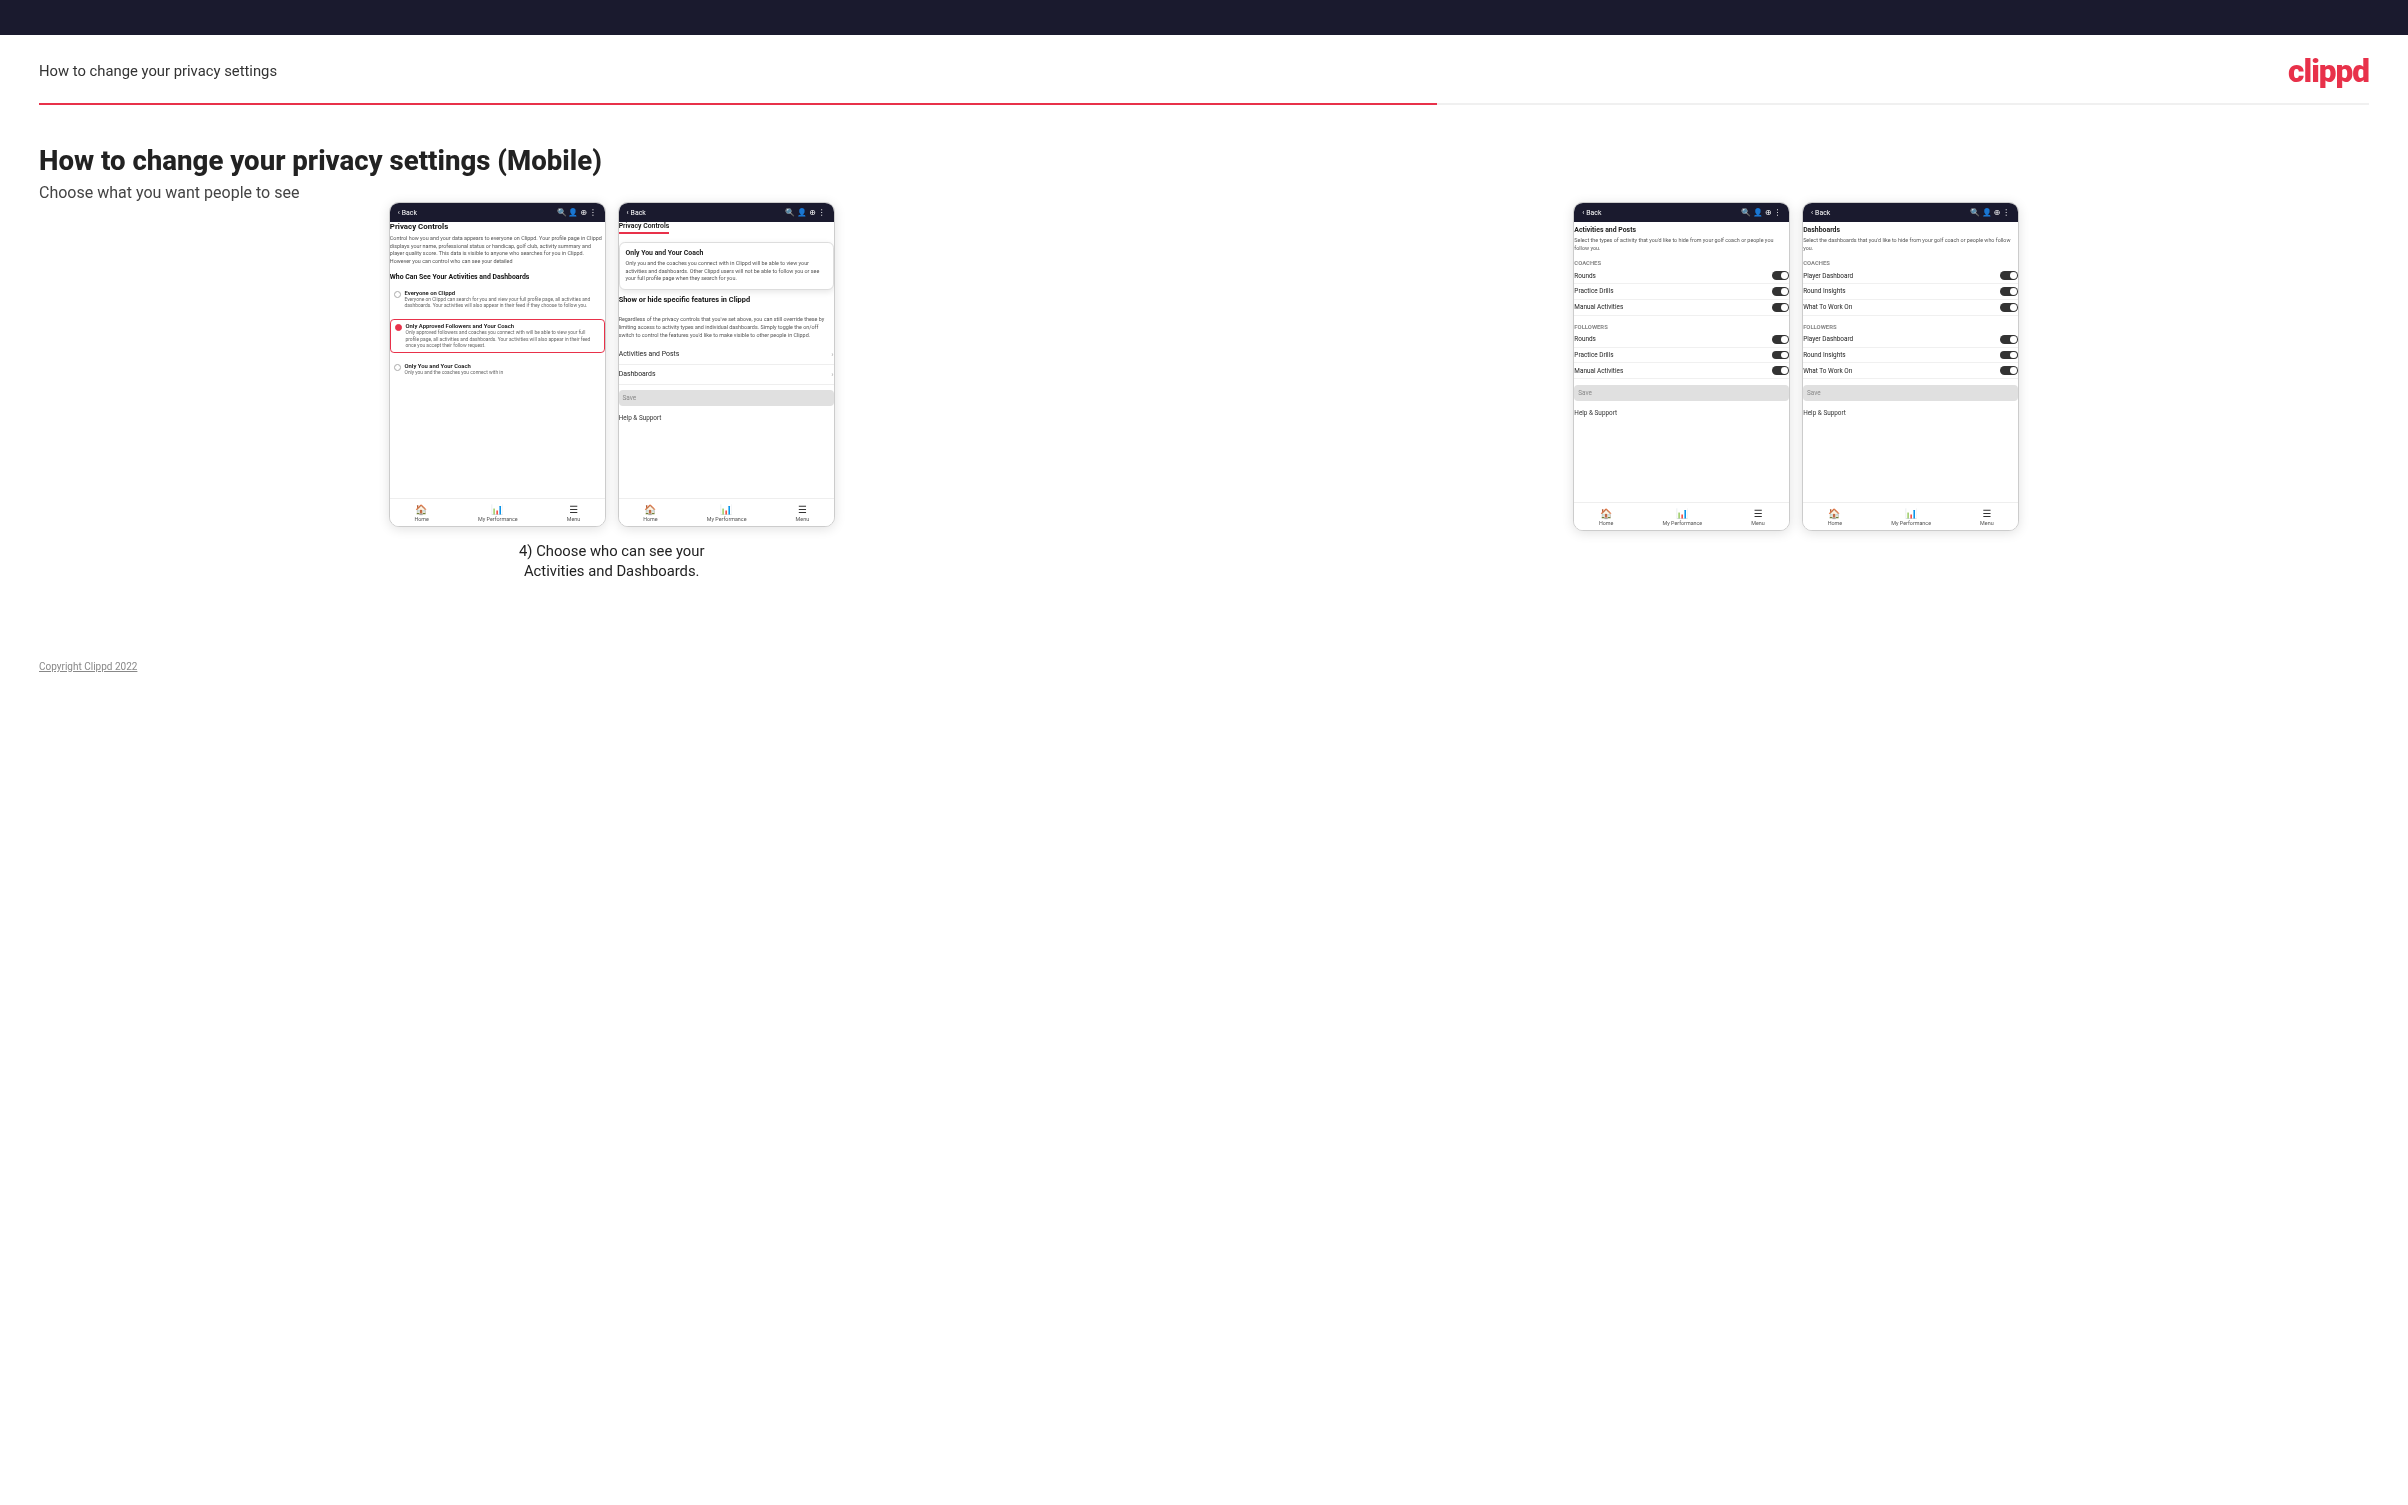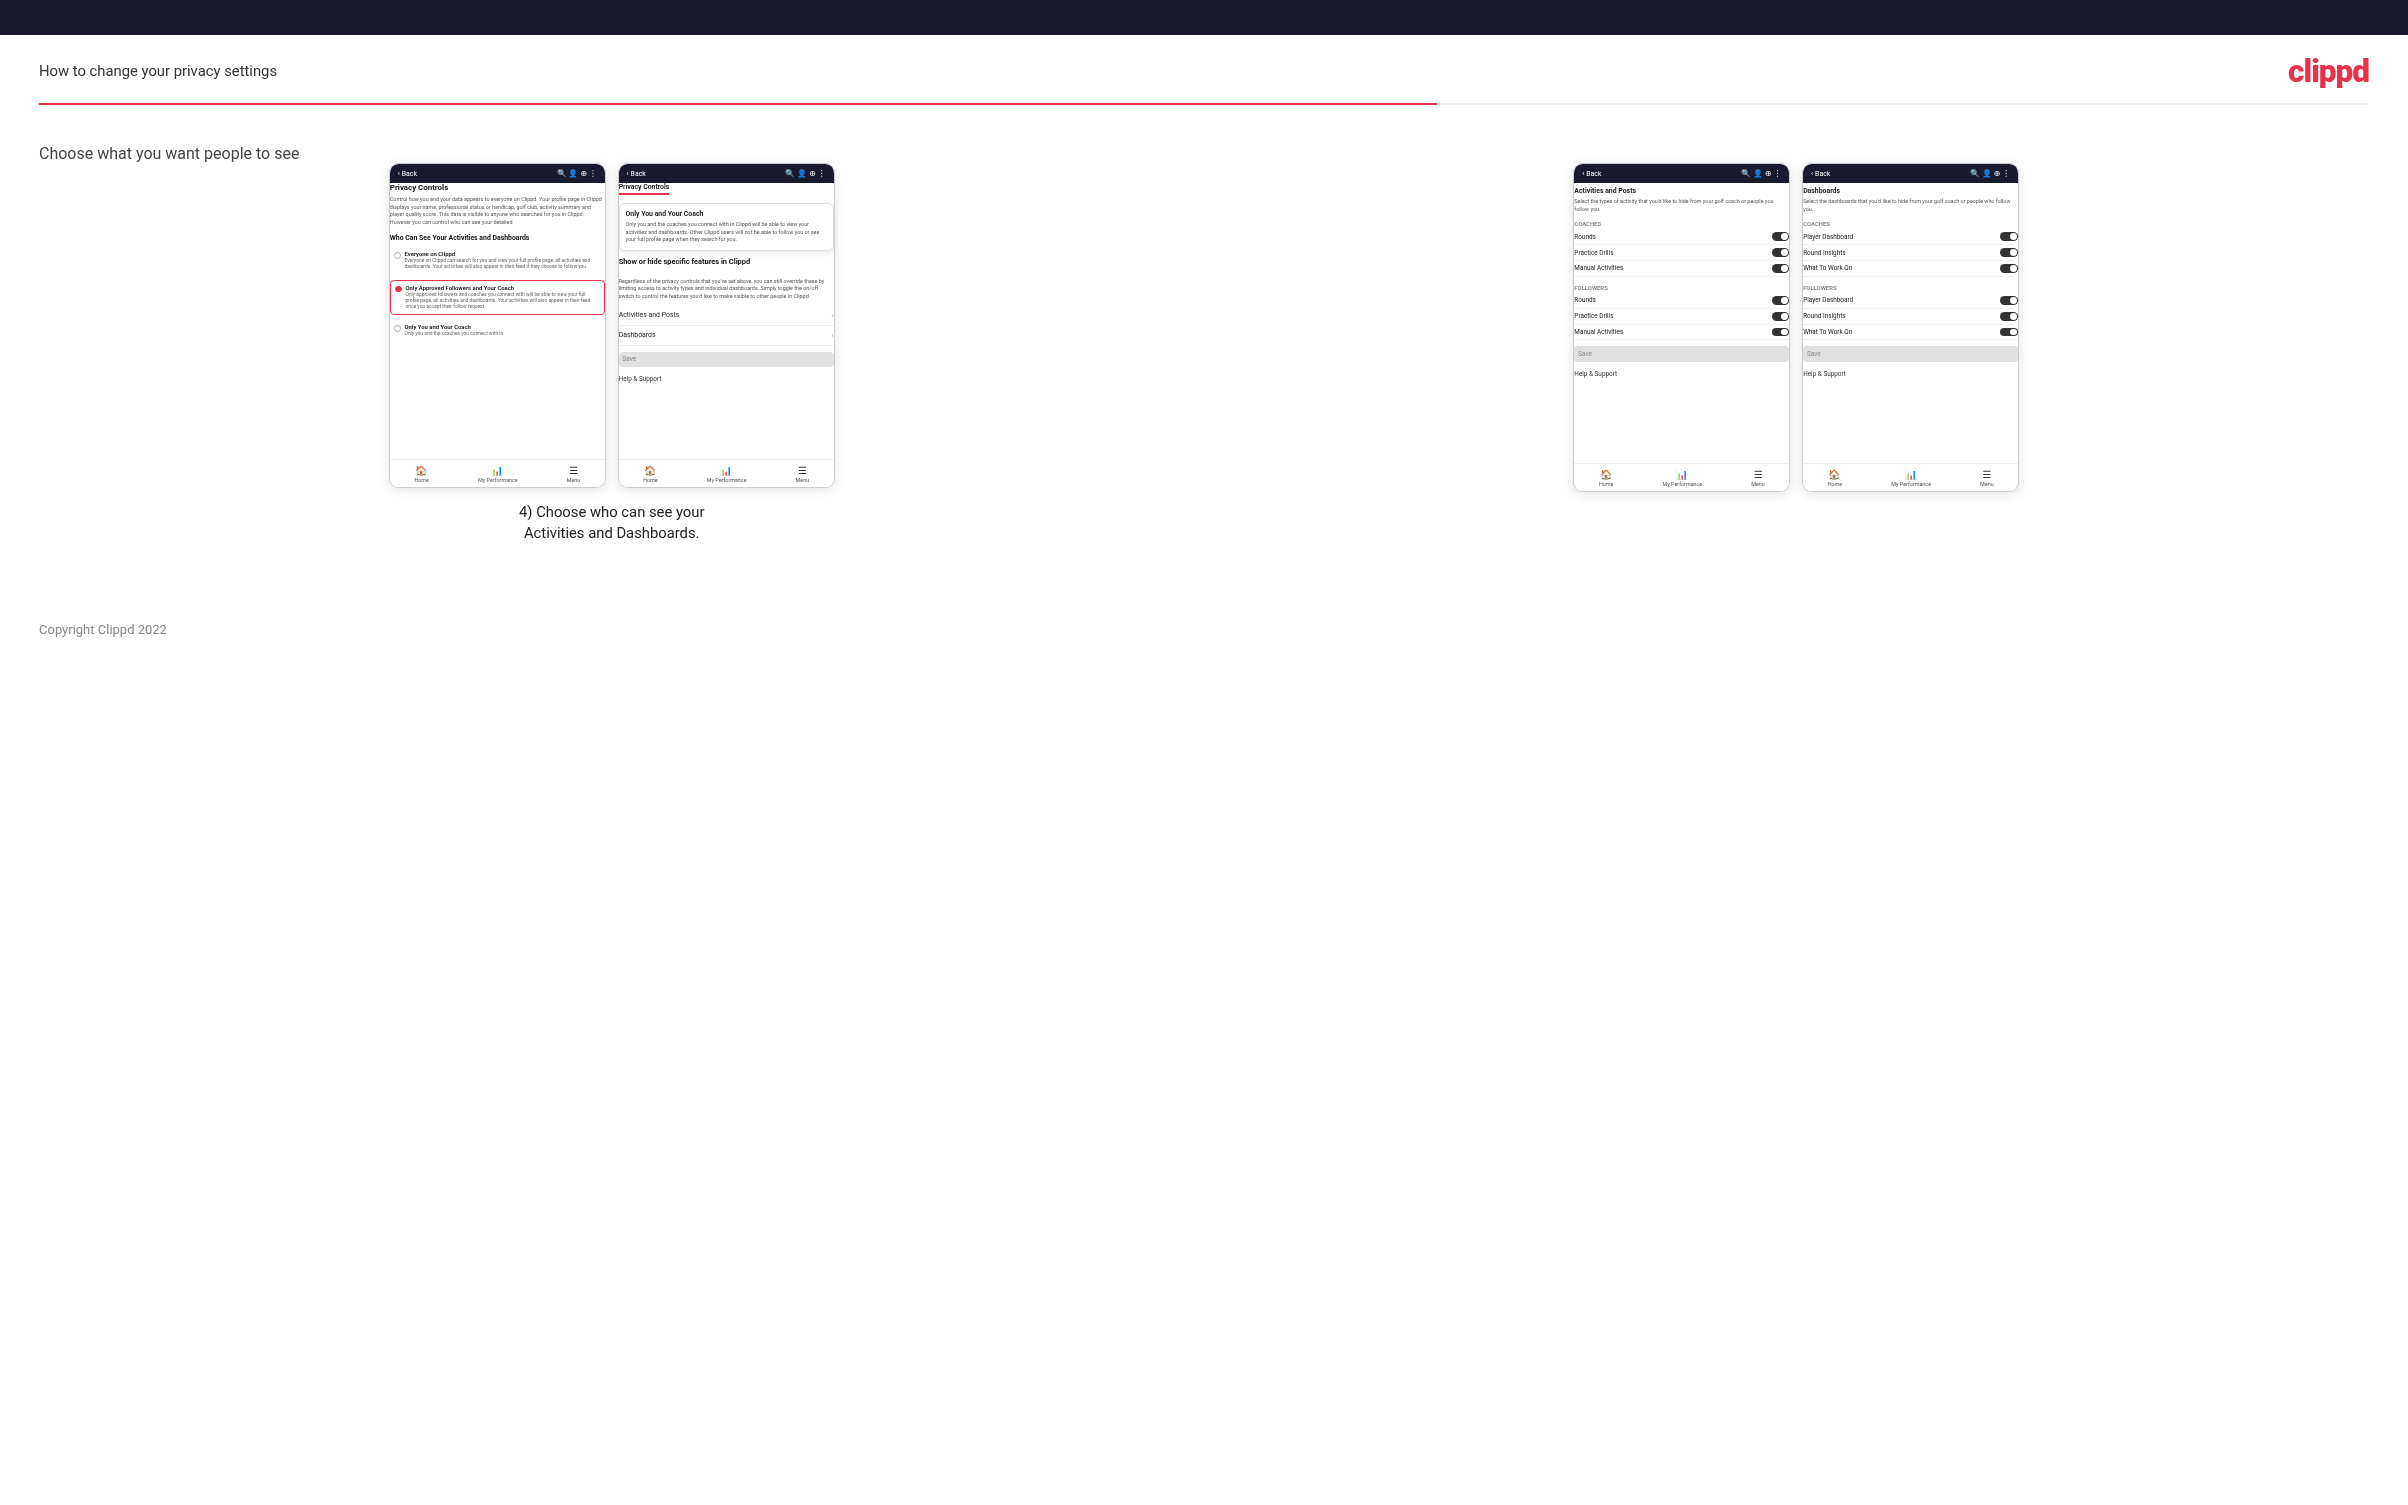--- a/index.html
+++ b/index.html
@@ -261,22 +261,23 @@
       font-size: 14.8px;
       color: #222;
       text-align: center;
       max-width: 217px;
       line-height: 1.4;
     }
 
     
     .footer {
       padding: 19.7px 39px;
-      font-size: 13px;
+      font-size: 10px;
       color: #888;
+      text-decoration: underline;
     }
 
     
     .popup-box {
       background: #fff;
       border: 1px solid #ddd;
       border-radius: 5.9px;
       padding: 5.9px;
       margin-bottom: 5.9px;
       box-shadow: 0 2px 5.9px rgba(0,0,0,0.1);
@@ -336,20 +337,21 @@
 <div class="top-bar"></div>
 
 <div class="header">
   <span class="header-title">How to change your privacy settings</span>
   <span class="logo">clippd</span>
 </div>
 
 <div class="divider"></div>
 
 <div class="main">
+  <h1 class="page-title">How to change your privacy settings (Mobile)</h1>
   <p class="page-subtitle">Choose what you want people to see</p>
 
   <div class="all-screenshots">
 
     <div class="left-section">
       <div class="phones-pair">
 
         <div class="phone-mockup">
           <div class="phone-nav">
             <span class="back-btn">‹ <span>Back</span></span>

